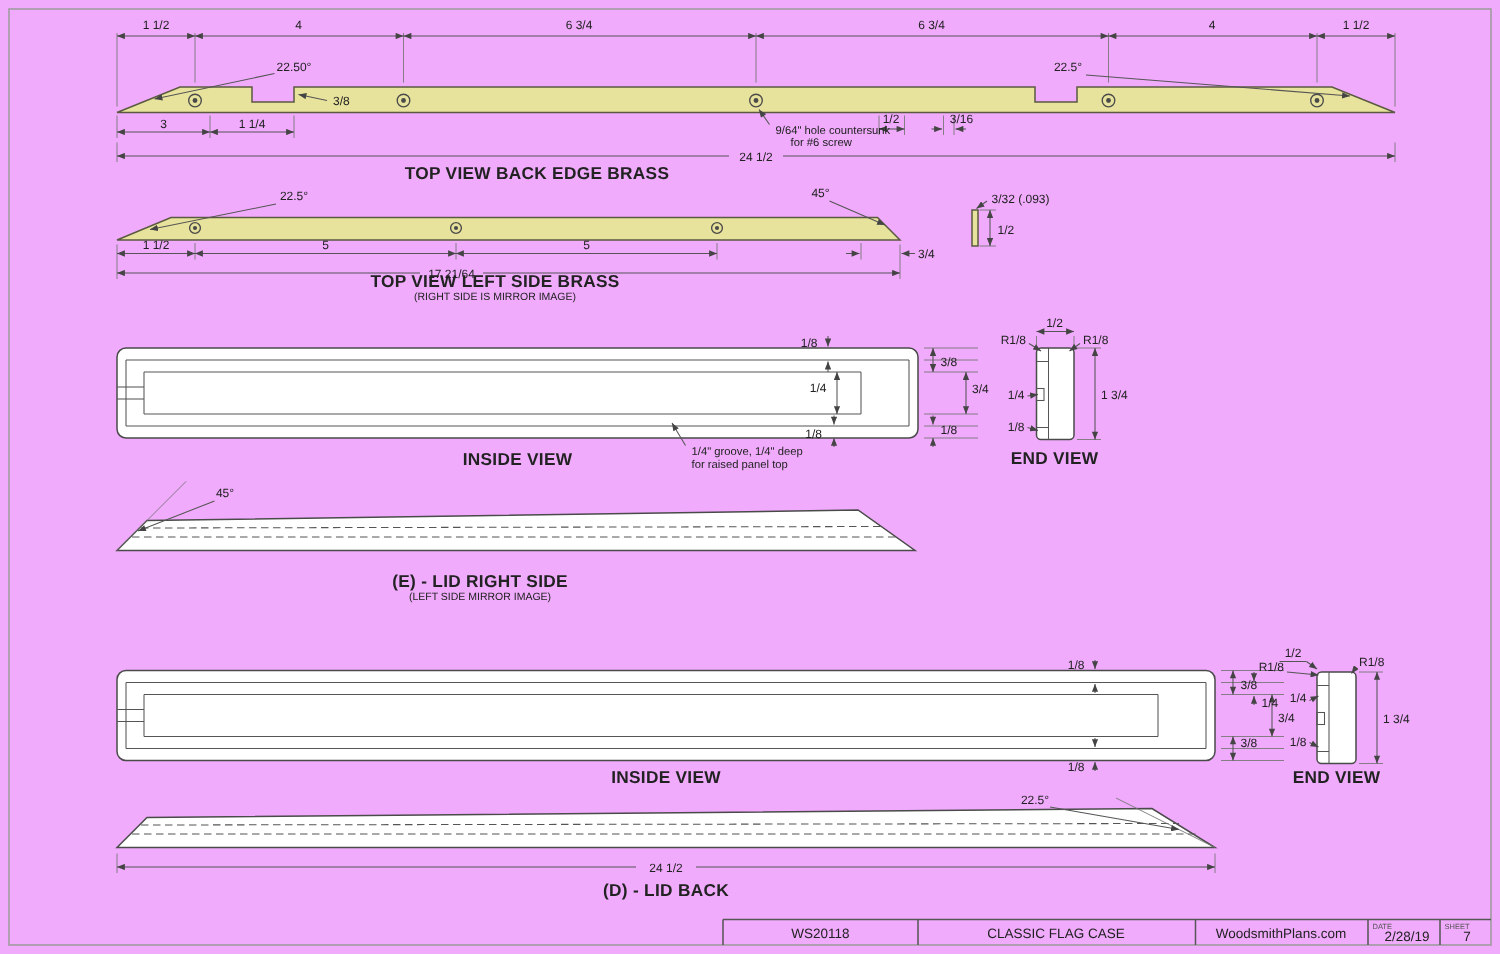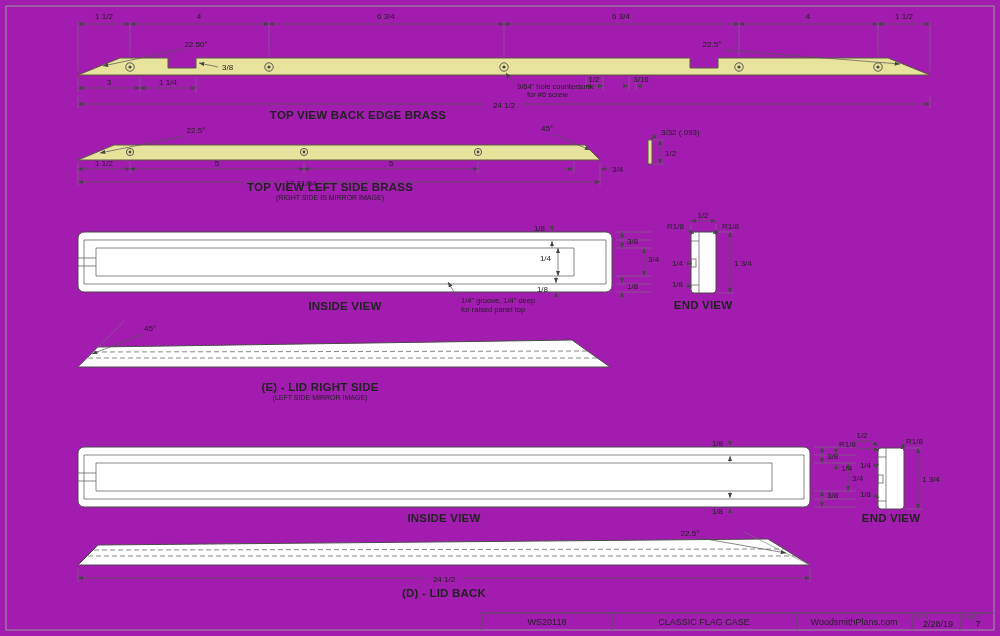--- a/index.html
+++ b/index.html
@@ -1,16 +1,16 @@
 <!DOCTYPE html>
 <html><head>
 <meta charset="utf-8">
 <style>
   html,body{margin:0;padding:0;background:#fff}
-  .sheet{position:relative;width:1000px;height:636px;background:#a21caf;overflow:hidden;font-family:"Liberation Sans",sans-serif}
+  .sheet{position:relative;width:1000px;height:636px;background:#f0abfc;overflow:hidden;font-family:"Liberation Sans",sans-serif}
   svg{display:block}
   text{fill:#222;font-family:"Liberation Sans",sans-serif}
   .dim{font-size:8px}
   .note{font-size:7.5px}
   .viewlabel{font-size:11.5px;font-weight:bold;letter-spacing:.2px}
   .sublabel{font-size:7px}
   .tb{font-size:9px}
   .tbsmall{font-size:5px;fill:#555}
   .part{stroke:#4a4a4a;stroke-width:1;fill:#fff}
   .partb{stroke:#5a5a40;stroke-width:1}

